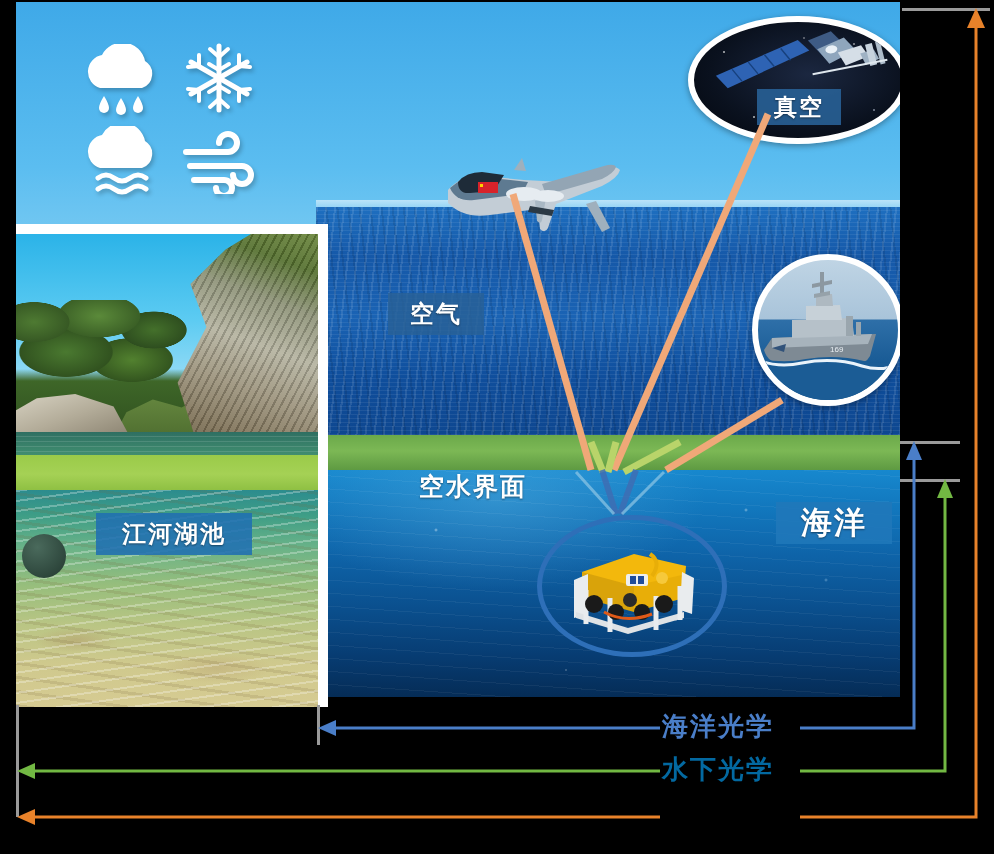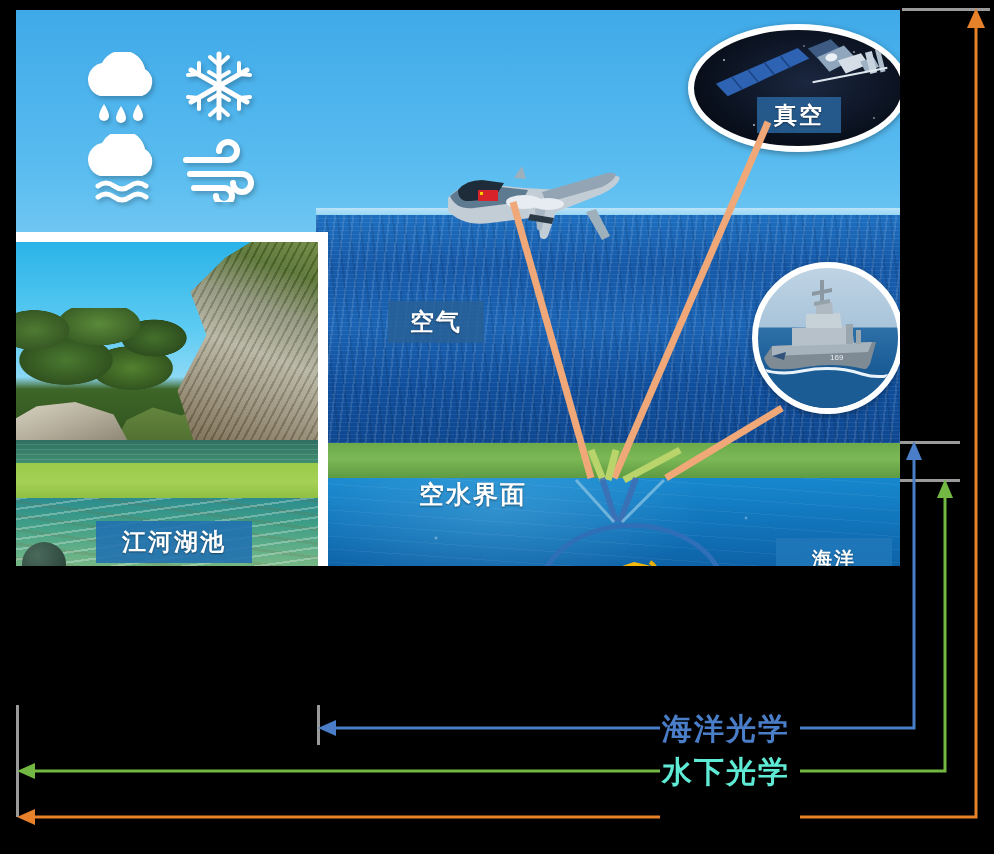--- a/index.html
+++ b/index.html
@@ -6,21 +6,21 @@
   html,body {
     width:994px; height:854px;
     background:#000;
     font-family:"Liberation Sans","DejaVu Sans",sans-serif;
     overflow:hidden;
   }
   #stage { position:relative; width:994px; height:854px; background:#000; }
 
   
   .scene {
-    position:absolute; left:16px; top:10px; width:884px; height:556px;
+    position:absolute; left:16px; top:2px; width:884px; height:851px;
     overflow:hidden;
     padding-left:32px;
   }
 
   
   .sky {
     position:absolute; left:0; top:0; width:884px; height:433px;
     background:
       radial-gradient(ellipse 120px 34px at 200px 388px, rgba(255,255,255,.85) 0%, rgba(255,255,255,0) 70%),
       radial-gradient(ellipse 150px 28px at 430px 375px, rgba(255,255,255,.8) 0%, rgba(255,255,255,0) 70%),
@@ -151,21 +151,21 @@
   
   .tag{
     position:absolute;
     color:#fff; font-weight:bold; letter-spacing:2px;
     text-shadow:0 1px 2px rgba(0,0,0,.45);
     display:flex; align-items:center; justify-content:center;
   }
   .tag-air     { left:372px; top:291px; width:96px; height:42px; background:rgba(40,96,150,.82); font-size:24px; }
   .tag-iface   { left:386px; top:443px; width:142px; height:34px; background:transparent; font-size:25px;margin-top:24px; }
   .tag-river   { left:80px;  top:503px; width:156px; height:42px; background:rgba(32,112,178,.88); font-size:24px;margin-top:8px; }
-  .tag-ocean   { left:760px; top:500px; width:116px; height:42px; background:rgba(32,120,186,.88); font-size:20px;margin-top:28px; }
+  .tag-ocean   { left:760px; top:500px; width:116px; height:42px; background:rgba(32,120,186,.88); font-size:31px; }
   .tag-vacuum  { left:741px; top:87px;  width:84px;  height:36px; background:rgba(40,96,150,.9);  font-size:23px; }
 
   
   .wicon{ position:absolute; filter:drop-shadow(2px 3px 2px rgba(0,0,0,.22)); }
 
   
   .ellipse-sat{
     position:absolute; left:672px; top:14px; width:220px; height:128px;
     border-radius:50%; border:6px solid #fff; overflow:hidden;
     background:
@@ -184,21 +184,21 @@
     box-shadow:0 2px 6px rgba(0,0,0,.35);
   }
 
   
   .rov-ring{
     position:absolute; left:521px; top:513px; width:190px; height:142px;
     border:5px solid #2E6FB8; border-radius:50%;
   }
   .tick{ position:absolute; background:#9A9A9A; }
   .annot-label{
-    position:absolute; font-size:30px; font-weight:bold; letter-spacing:2px;
+    position:absolute; font-size:26px; font-weight:bold; letter-spacing:2px;
     white-space:nowrap;
   }
 </style>
 </head>
 <body>
 
 <div id="stage">
 
   <div class="scene">
 
@@ -394,21 +394,21 @@
     <polygon points="914,441 906,460 922,460" fill="#4A7EC8"></polygon>
   </svg>
   <div class="annot-label" style="left:662px;top:709px;color:#4A7EC8;">海洋光学</div>
 
   <svg style="position:absolute;left:0;top:0;width:994px;height:854px;pointer-events:none;">
     <polyline points="945,488 945,771 800,771" fill="none" stroke="#72B843" stroke-width="3"></polyline>
     <polyline points="660,771 26,771" fill="none" stroke="#72B843" stroke-width="3"></polyline>
     <polygon points="17,771 35,763 35,779" fill="#72B843"></polygon>
     <polygon points="945,479 937,498 953,498" fill="#72B843"></polygon>
   </svg>
-  <div class="annot-label" style="left:662px;top:752px;color:#5eead4;">水下光学</div>
+  <div class="annot-label" style="left:662px;top:752px;color:#0369a1;">水下光学</div>
 
   <svg style="position:absolute;left:0;top:0;width:994px;height:854px;pointer-events:none;">
     <polyline points="976,19 976,817 800,817" fill="none" stroke="#E8822A" stroke-width="3"></polyline>
     <polyline points="660,817 26,817" fill="none" stroke="#E8822A" stroke-width="3"></polyline>
     <polygon points="17,817 35,809 35,825" fill="#E8822A"></polygon>
     <polygon points="976,8 967,28 985,28" fill="#E8822A"></polygon>
   </svg>
 
 </div>
 

